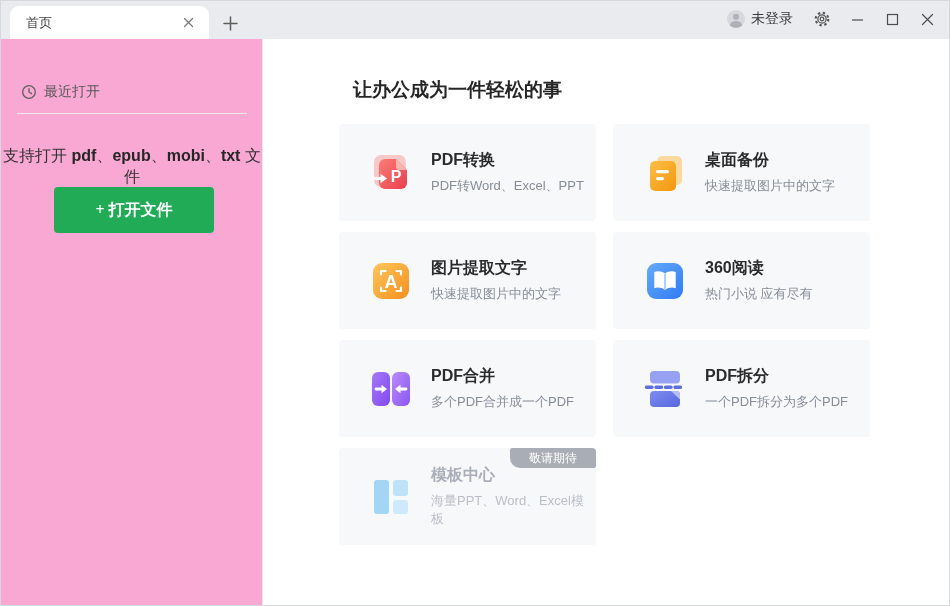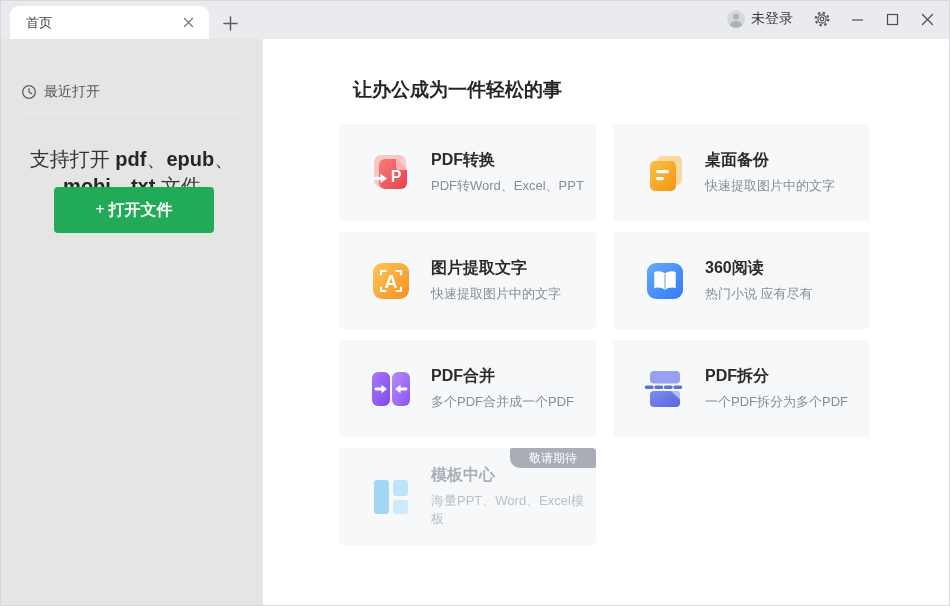--- a/index.html
+++ b/index.html
@@ -15,25 +15,25 @@
   .tab-close, .newtab-btn { display:flex; align-items:center; justify-content:center; cursor:pointer; }
   .tab-close { width:18px; height:18px; }
   .newtab-btn { position:absolute; left:216px; top:9px; width:26px; height:26px; border-radius:4px; }
   .right-cluster { position:absolute; right:8px; top:0; height:36px; display:flex; align-items:center; gap:7px; }
   .login-area { display:flex; align-items:center; gap:5px; margin-right:8px; cursor:pointer; }
   .login-text { font-size:14px; color:#3a3a3a; }
   .winbtn { width:28px; height:28px; display:flex; align-items:center; justify-content:center; cursor:pointer; }
 
   
   .content { position:absolute; left:0; top:38px; width:100%; height:568px; background:#fff; }
-  .sidebar { position:absolute; left:0; top:0; width:262px; height:100%; border-right:1px solid #e9eaec; background:#e5e5e5; }
+  .sidebar { position:absolute; left:0; top:0; width:262px; height:100%; border-right:1px solid #e9eaec; background:#f9a8d4; }
   .recent-row { position:absolute; left:20px; top:44px; display:flex; align-items:center; gap:7px; cursor:pointer; }
   .recent-label { font-size:14px; color:#595959; }
   .side-divider { position:absolute; left:16px; top:74px; width:230px; height:1px; background:#ebebeb; }
-  .support-text { position:absolute; left:0; top:107px; width:262px; text-align:center; font-size:20px; color:#333; }
+  .support-text { position:absolute; left:0; top:107px; width:262px; text-align:center; font-size:16px; color:#333; }
   .support-text b { font-weight:700; color:#262626; }
   .open-btn { position:absolute; left:53px; top:148px; width:160px; height:46px; background:#22ab57; border:none;
               border-radius:4px; color:#fff; font-size:16px; font-weight:700; cursor:pointer;
               font-family:Liberation Serif, serif; }
 
   .main { position:absolute; left:262px; top:0; width:688px; height:100%; }
   .main-title { position:absolute; left:90px; top:38px; font-size:19px; font-weight:700; color:#262626; }
 
   .cards { position:absolute; left:76px; top:85px; width:532px; display:grid;
            grid-template-columns:257px 257px; grid-auto-rows:97px; column-gap:17px; row-gap:11px; }

